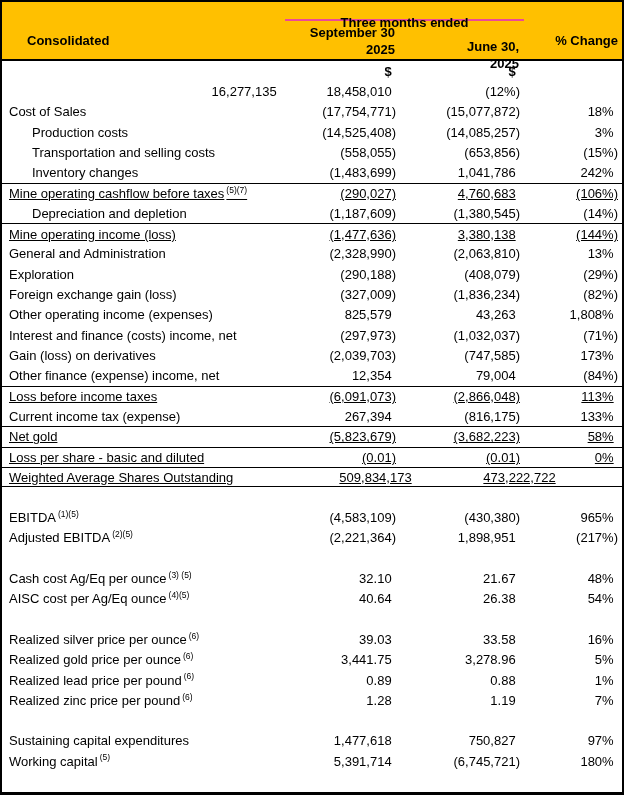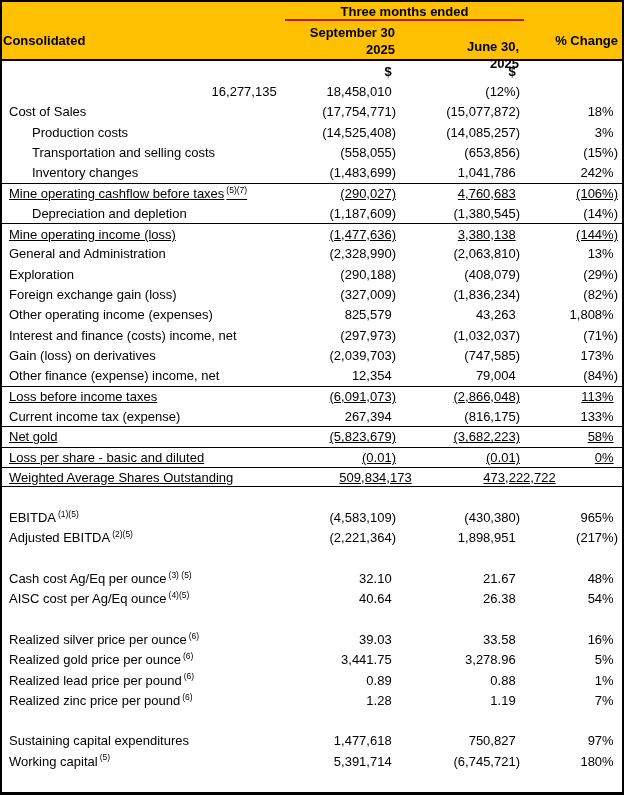--- a/index.html
+++ b/index.html
@@ -21,28 +21,28 @@
     grid-template-columns: 283px 115px 124px 98px;
     grid-template-rows: 19px 38px;
     background: var(--header-bg, #FFC000);
     border-bottom: 2px solid #000;
     font-weight: bold;
     font-size: 13px;
   }
   .corner {
     grid-column: 1; grid-row: 1 / 3;
     align-self: end;
-    padding: 0 0 11px 1px;
+    padding: 0 0 11px 25px;
     white-space: nowrap;
   }
   .span-hdr {
     grid-column: 2 / 4; grid-row: 1;
     text-align: center;
-    border-bottom: 2px solid #b91c1c;
-    padding-top: 3px;
+    border-bottom: 2px solid #ec4899;
+    padding-top: 14px;
     line-height: 14px;
   }
   .date-hdr {
     grid-row: 2;
     text-align: right;
     padding: 3px 5px 0 0;
     line-height: 17px;
   }
   .date-hdr.c2 { grid-column: 2; text-align: right; }
   .date-hdr.c3 { grid-column: 3; margin-top: 14px; }

